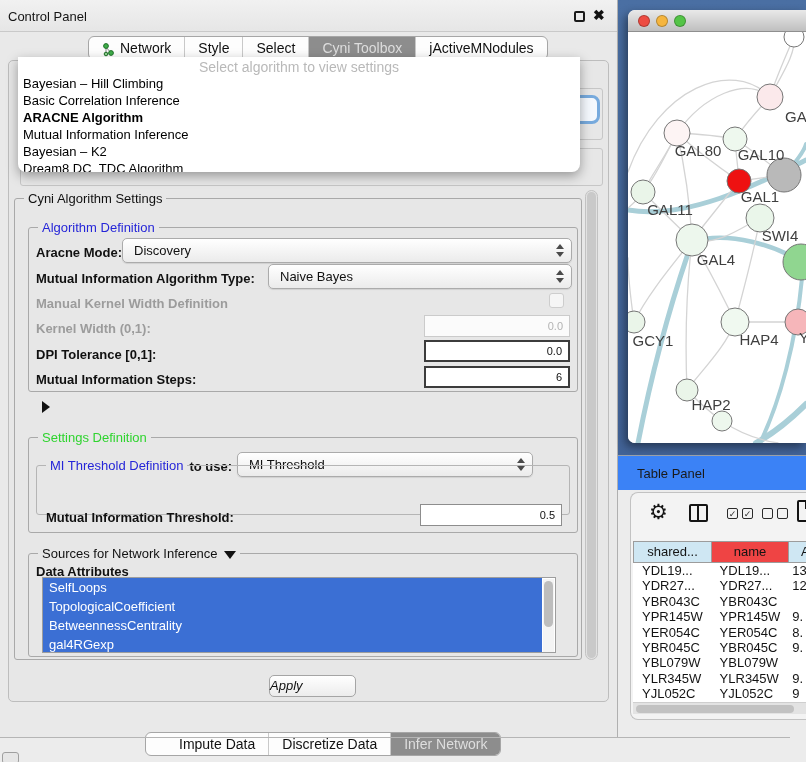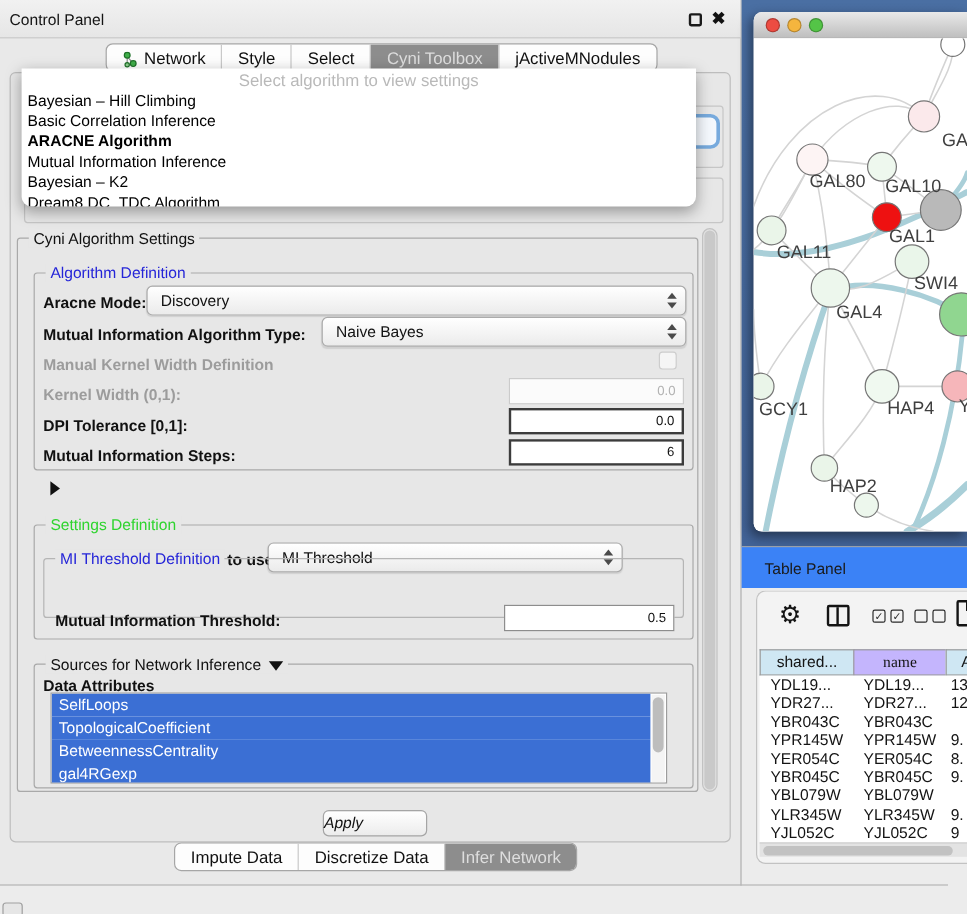--- a/index.html
+++ b/index.html
@@ -12,21 +12,21 @@
   .cp-titlebar { position:absolute; left:0; top:0; width:100%; height:32px;
     background:linear-gradient(#f1f1f1,#e6e6e6); border-bottom:1px solid #c9c9c9; }
   .cp-title { position:absolute; left:8px; top:9px; font-size:13px; color:#141414; }
   .cp-float { position:absolute; left:574px; top:11px; width:11px; height:11px;
     border:2px solid #1a1a1a; border-radius:2px; background:transparent; }
   .cp-close { position:absolute; left:593px; top:7px; font-size:14px; font-weight:bold; color:#111; }
 
   .tabbar { position:absolute; display:flex; background:#fdfdfd; border:1px solid #a6a6a6;
     border-radius:6px; overflow:hidden; height:24px; }
   .tabbar.top { left:88px; top:36px; }
-  .tabbar.bottom { left:145px; top:702px; }
+  .tabbar.bottom { left:145px; top:732px;padding-left:20px; }
   .tab { padding:0 13px; font-size:14px; line-height:23px; color:#111;
     border-right:1px solid #c9c9c9; display:flex; align-items:center; gap:5px; white-space:nowrap; }
   .tab:last-child { border-right:none; }
   .tab.selected { background:#8d8d8d; color:#dedede; }
 
   .inner-panel { position:absolute; left:8px; top:60px; width:601px; height:642px;
     border:1px solid #bdbdbd; border-radius:5px; background:#e7e7e7; }
 
   
   .ghost-box { position:absolute; border:1px solid #c6c6c6; border-radius:3px; z-index:1; }
@@ -124,21 +124,21 @@
   .page-icon { position:absolute; left:166px; top:7px; width:17px; height:22px;
     border:2px solid #141414; border-radius:2px; background:#f3f3f3; }
   .page-icon::after { content:""; position:absolute; right:-2px; top:-2px; width:7px; height:7px;
     background:#f3f3f3; border-left:2px solid #141414; border-bottom:2px solid #141414; }
 
   .th-row { position:absolute; left:2px; top:48px; height:22px; display:flex; }
   .th { font-size:13px; line-height:20px; text-align:center; border:1px solid #9c9c9c;
     border-right:none; color:#141414; overflow:hidden; white-space:nowrap; }
   .th:last-child { text-align:left; padding-left:12px; }
   .th.sel { background:#cfe7f3; }
-  .th.norm { background:#c4b5fd;font-family:Liberation Serif, serif; }
+  .th.norm { background:#ef4444; }
   .tb-body { position:absolute; left:2px; top:70px; width:190px; height:139px;
     background:#fff; overflow:hidden; }
   .tr { display:flex; height:15.4px; }
   .td { font-size:13px; line-height:15px; color:#141414; overflow:hidden; white-space:nowrap; }
   .td.c0 { width:78px; padding-left:9px; }
   .td.c1 { width:77px; padding-left:9px; }
   .td.c2 { width:36px; padding-left:5px; }
 
   .h-scroll { position:absolute; left:2px; top:209px; width:174px; height:12px;
     background:#e3e3e3; border-top:1px solid #cfcfcf; }
@@ -230,21 +230,21 @@
     <div class="field strong" style="left:424px; top:366px; width:146px;">6</div>
 
     <div class="lbl plain" style="left:34px; top:399px; font-size:14px;">
       <span></span><span id="hub-text"></span><span class="tri-right"></span>
     </div>
 
     <div class="group" style="left:28px; top:437px; width:550px; height:96px;">
       <span class="legend green">Settings Definition</span>
     </div>
     <div class="lbl" style="left:84px; top:459px;">Which threshold to use:</div>
-    <div class="combo" style="left:223px; top:452px; width:296px;">
+    <div class="combo" style="left:237px; top:452px; width:296px;">
       <span>MI Threshold</span>
       <span class="arrows">
           <span class="tri-up"></span>
           <span class="tri-dn"></span>
         </span>
     </div>
 
     <div class="group" style="left:36px; top:465px; width:534px; height:50px; border-color:#b5b5b5;">
       <span class="legend blue">MI Threshold Definition</span>
     </div>

